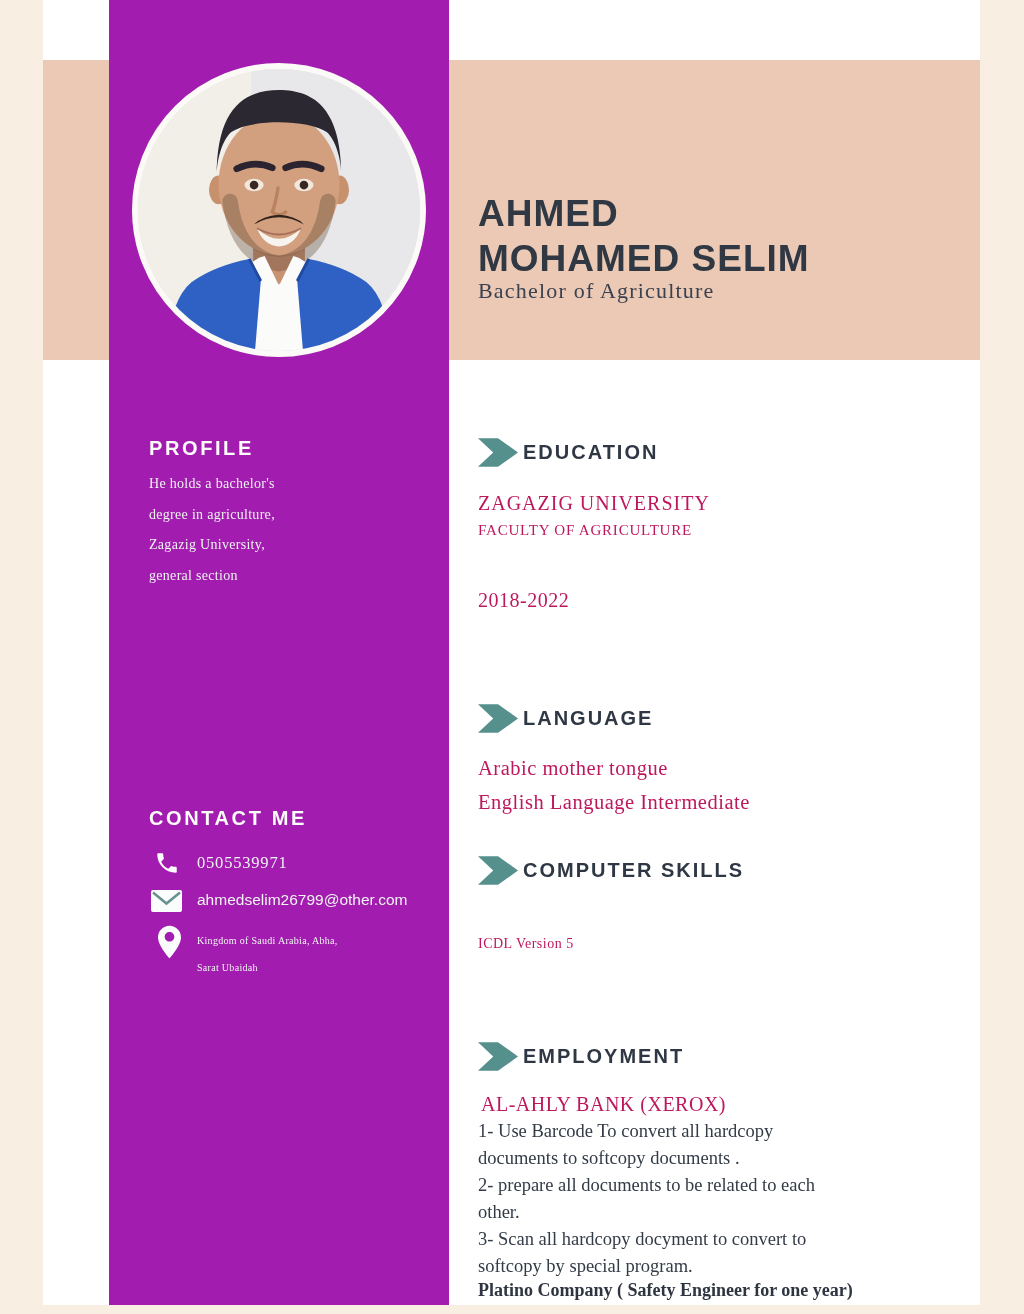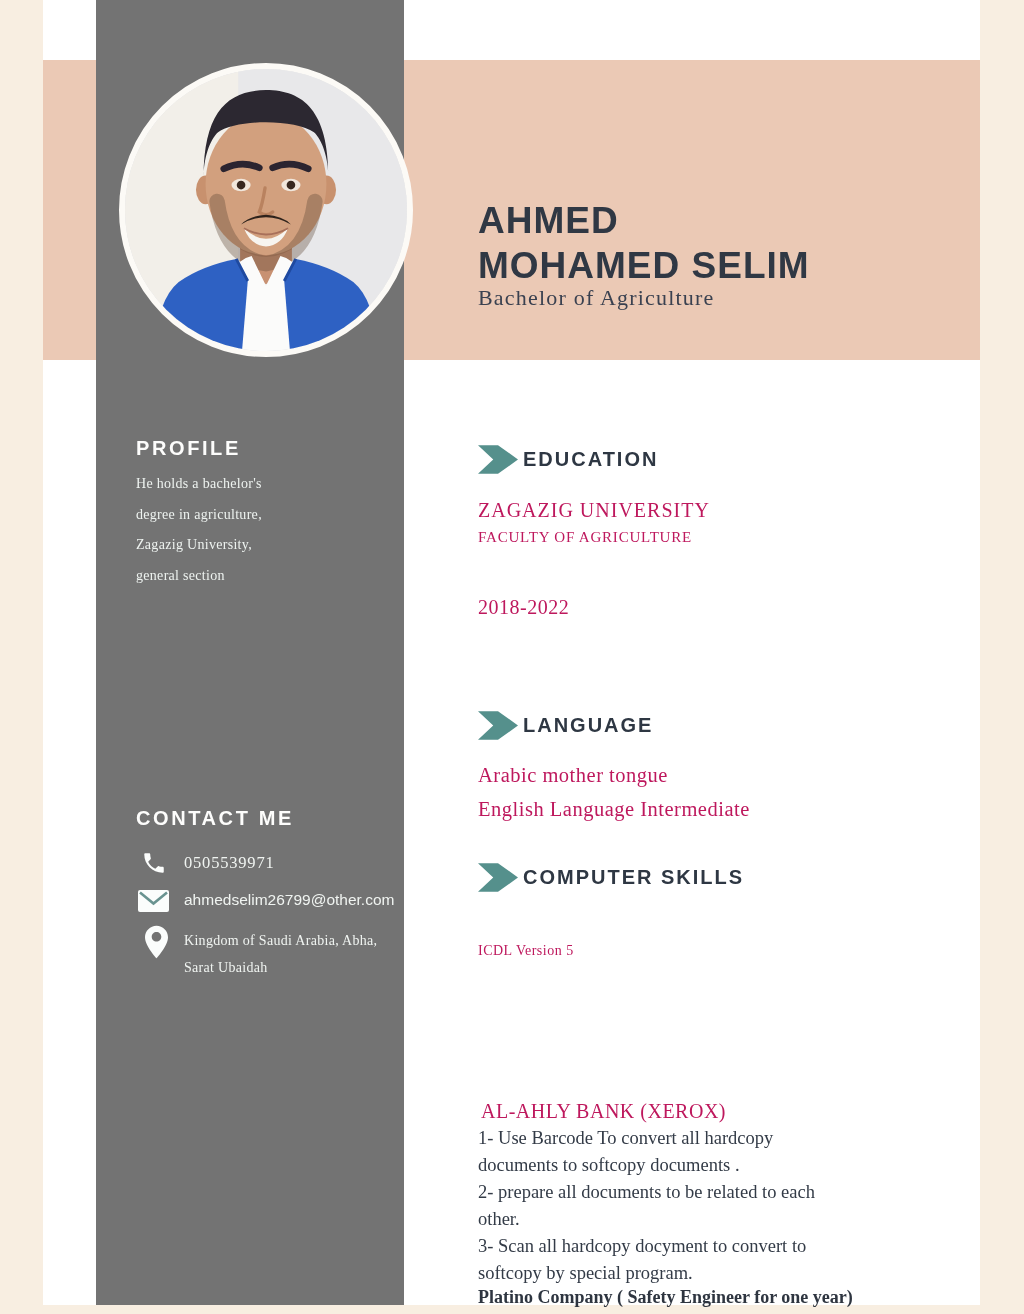--- a/index.html
+++ b/index.html
@@ -20,23 +20,23 @@
     background: #ffffff;
   }
   .band {
     position: absolute;
     left: 43px; top: 60px;
     width: 937px; height: 300px;
     background: #ebc9b5;
   }
   .sidebar {
     position: absolute;
-    left: 96px; top: 0;
-    width: 308px; height: 1305px;
-    background: #737373;
+    left: 109px; top: 0;
+    width: 340px; height: 1305px;
+    background: #a21caf;
   }
 
   .photo-ring {
     position: absolute;
     left: 23px; top: 63px;
     width: 294px; height: 294px;
     border-radius: 50%;
     border: 6px solid #fcfaf6;
     overflow: hidden;
     background: #e9e9ea;
@@ -67,23 +67,23 @@
   .c-phone { left: 45px; top: 850px; }
   .c-mail  { left: 41px; top: 889px; }
   .c-pin   { left: 49px; top: 925px; }
   .contact-text {
     position: absolute;
     left: 88px;
     color: #f0f4f1;
   }
   .t-phone { top: 853px; font-size: 16.5px; letter-spacing: 0.8px; }
   .t-mail  { top: 891px; font-family: "Liberation Sans", sans-serif; font-size: 15.5px; }
-  .t-addr  { top: 927px; font-size: 14px; line-height: 27px; letter-spacing: 0.3px; }
-
-  .main { position: absolute; left: 437px; top: 8px; width: 569px; height: 1305px; }
+  .t-addr  { top: 927px; font-size: 10px; line-height: 27px; letter-spacing: 0.3px; }
+
+  .main { position: absolute; left: 437px; top: 1px; width: 569px; height: 1305px; }
 
   .name {
     position: absolute;
     left: 41px; top: 190px;
     font-family: "Liberation Sans", sans-serif;
     font-weight: bold;
     font-size: 37px;
     line-height: 45px;
     letter-spacing: 1px;
     color: #303844;
@@ -245,20 +245,26 @@
     </div>
 
     <div class="sec-header h-comp">
       <svg class="arrow" width="40" height="29" viewBox="0 0 42 30">
         <polygon points="0,0 21,0 42,15 21,30 0,30 16,15" fill="#55908c"></polygon>
       </svg>
       <span class="sec-title">COMPUTER SKILLS</span>
     </div>
     <div class="body-text skill-text">ICDL Version 5</div>
 
+    <div class="sec-header h-emp">
+      <svg class="arrow" width="40" height="29" viewBox="0 0 42 30">
+        <polygon points="0,0 21,0 42,15 21,30 0,30 16,15" fill="#55908c"></polygon>
+      </svg>
+      <span class="sec-title">EMPLOYMENT</span>
+    </div>
     <div class="body-text employer">AL-AHLY BANK (XEROX)</div>
     <div class="body-text duties">
       <div>1- Use Barcode To convert all hardcopy</div>
       <div>documents to softcopy documents .</div>
       <div>2- prepare all documents to be related to each</div>
       <div>other.</div>
       <div>3- Scan all hardcopy docyment to convert to</div>
       <div>softcopy by special program.</div>
     </div>
     <div class="emp-highlight">Platino Company ( Safety Engineer for one year)</div>

